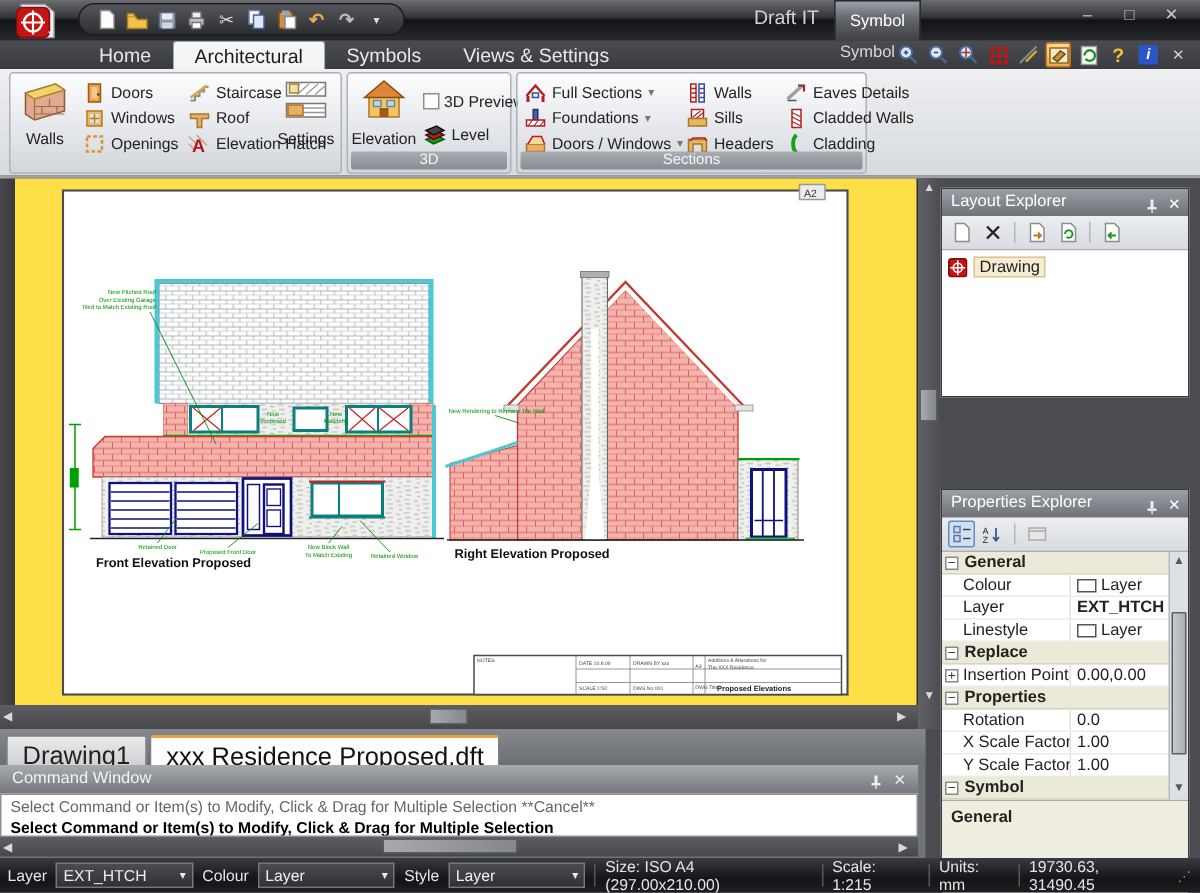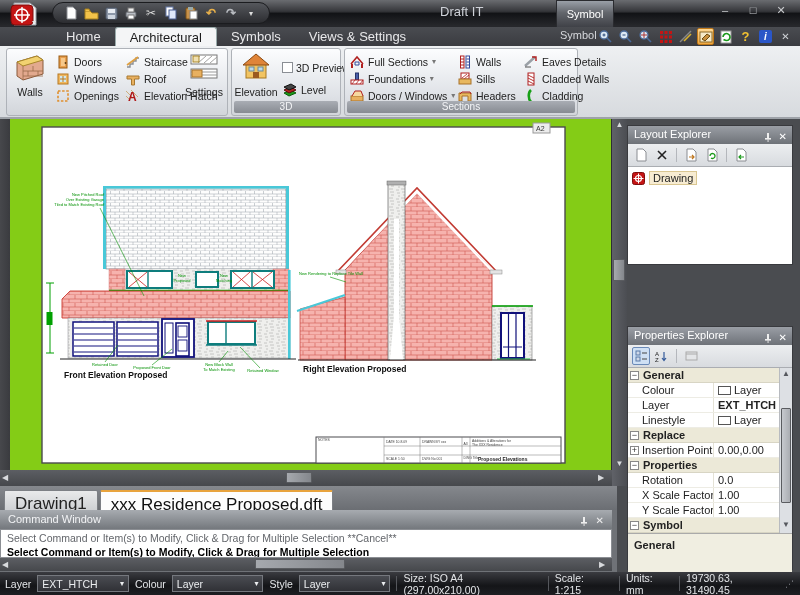--- a/index.html
+++ b/index.html
@@ -5,21 +5,21 @@
   *{box-sizing:border-box;margin:0;padding:0}
   html,body{width:800px;height:595px;overflow:hidden}
   body{font-family:"Liberation Sans",sans-serif;background:#3c3e42;position:relative;font-size:11px;color:#222}
   .abs{position:absolute}
 
   
   #titlebar{left:0;top:0;width:800px;height:27px;background:linear-gradient(#6a6c70,#35363a 42%,#121316 50%,#26272b 95%);}
   #applogo{left:8px;top:1px;width:34px;height:26px}
   #qat{left:52px;top:2px;height:22px;display:flex;align-items:center;gap:4px;padding:0 10px;background:linear-gradient(#55575c,#2c2d31);border-radius:11px;border:1px solid #1b1c1f}
   .qicon{width:16px;height:16px;display:flex;align-items:center;justify-content:center;color:#ddd;font-size:12px}
-  #app-title{left:440px;top:4px;width:120px;text-align:left;color:#cfd2d8;font-size:13px}
+  #app-title{left:426px;top:4px;width:120px;text-align:right;color:#cfd2d8;font-size:13px}
   #ctx-tab{left:556px;top:0;width:58px;height:27px;background:linear-gradient(#9aa0a8,#63666c 45%,#3f4147);border:1px solid #2a2b2f;border-bottom:none;color:#fff;text-align:center;line-height:26px;font-size:11px}
   #winbtns{right:8px;top:3px;display:flex;gap:6px;color:#c8cacd;font-size:11px}
   .winbtn{width:22px;height:15px;text-align:center;line-height:14px}
 
   
   #tabrow{left:0;top:27px;width:800px;height:19px;background:linear-gradient(#4a4c51,#3a3b40)}
   #tabs{left:52px;top:0;height:19px;display:flex}
   .rtab{padding:2px 14px 0 14px;color:#e8e8ea;font-size:13px;height:19px}
   .rtab.active{background:#f4f5f6;color:#1a1a1a;border-radius:3px 3px 0 0;border:1px solid #9aa;border-bottom:none}
   #ctx-label{left:560px;top:2px;color:#d6d8dc;font-size:11px}
@@ -37,21 +37,21 @@
   .bigbtn{position:absolute;top:3px;width:44px;height:50px;text-align:center}
   .bigbtn .blab{font-size:10.5px;color:#222;margin-top:2px}
   .smallbtn{position:absolute;height:17px;display:flex;align-items:center;gap:3px;font-size:10.5px;color:#222;white-space:nowrap}
   .sico{width:16px;height:16px;flex:0 0 16px}
   .ddar{color:#777;font-size:8px;margin-left:1px}
   .chk{width:11px;height:11px;background:#fff;border:1px solid #8a8e94;flex:0 0 11px}
 
   
   #content{left:0;top:119px;width:800px;height:453px;background:#4a4c50}
   #canvascol{left:0;top:0;width:617px;height:453px;background:#6f7277}
-  #canvas{left:0;top:0;width:612px;height:351px;background:#84cc16;border-right:1px solid #2e2f32}
+  #canvas{left:0;top:0;width:612px;height:351px;background:#fde047;border-right:1px solid #2e2f32}
   #leftstrip{left:0;top:0;width:10px;height:351px;background:linear-gradient(90deg,#47484c,#3a3b3f)}
   
   .sbtrack-v{background:linear-gradient(90deg,#606268,#4b4d52);}
   .sbtrack-h{background:linear-gradient(#5c5e63,#46484c);}
   .sbthumb{background:linear-gradient(90deg,#a6a9ae,#84878c);border:1px solid #5a5c60;border-radius:1px}
   .sbarrow{color:#d8dadd;font-size:8px;text-align:center}
   #vscroll{left:612px;top:0;width:15px;height:367px}
   #hscroll{left:0;top:351px;width:612px;height:16px}
   
   #doctabs{left:0;top:367px;width:617px;height:24px;background:linear-gradient(#85888d,#6b6e73);display:flex;align-items:flex-end;padding-left:4px;gap:2px}

